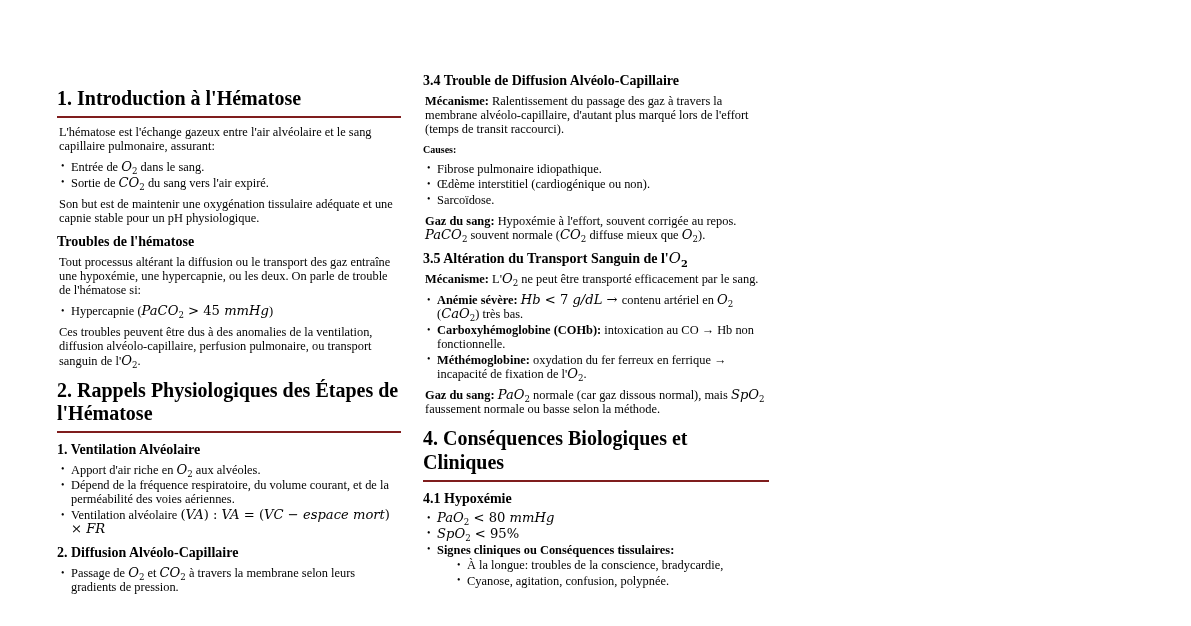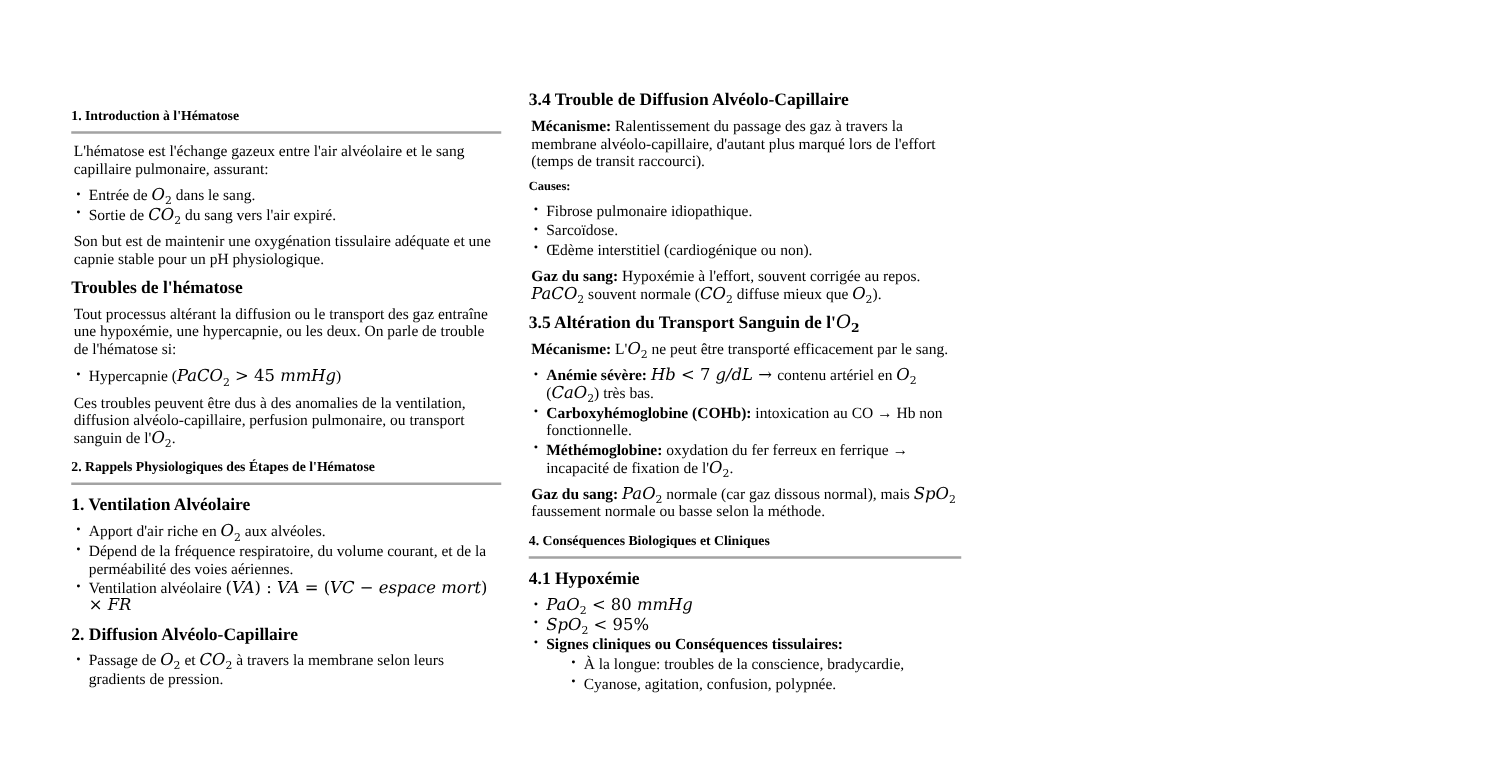--- a/index.html
+++ b/index.html
@@ -11,23 +11,23 @@
     font-family:"Liberation Serif",serif;
     color:#000000;
     font-size:12.4px;
     line-height:1.14;
   }
   .col{position:absolute;}
   .col-left{left:57px;top:87px;width:344px;}
   .col-right{left:423px;top:73px;width:346px;}
 
   h2{
-    font-size:11px;line-height:1.18;font-weight:bold;
+    font-size:20px;line-height:1.18;font-weight:bold;
     margin:11px 0 7px;padding-bottom:5px;
-    border-bottom:2px solid #a3a3a3;
+    border-bottom:2px solid #7f1d1d;
   }
   .col h2:first-child{margin-top:0;}
   h3{font-size:14px;line-height:1.2;font-weight:bold;margin:9px 0 4px;}
   .col h3:first-child{margin-top:0;}
   p{margin:0 2px 7px;}
   p.label{font-weight:bold;font-size:10px;margin:8px 0 6px;}
   ul{list-style:none;margin:0 0 7px;padding:0;}
   li{position:relative;padding-left:14px;margin:1.5px 0;}
   li::before{
     content:"•";
@@ -74,22 +74,22 @@
       <li><span>Passage de </span><span class="seg-m">O</span><sub class="seg-sub">2</sub><span> et </span><span class="seg-m">CO</span><sub class="seg-sub">2</sub><span> à travers la membrane selon leurs gradients de pression.</span></li>
     </ul>
   </div>
 
   <div class="col col-right">
     <h3>3.4 Trouble de Diffusion Alvéolo-Capillaire</h3>
     <p><span class="seg-b">Mécanisme:</span><span> Ralentissement du passage des gaz à travers la membrane alvéolo-capillaire, d'autant plus marqué lors de l'effort (temps de transit raccourci).</span></p>
     <p class="label">Causes:</p>
     <ul>
       <li><span>Fibrose pulmonaire idiopathique.</span></li>
+      <li><span>Œdème interstitiel (cardiogénique ou non).</span></li>
       <li><span>Sarcoïdose.</span></li>
-      <li><span>Œdème interstitiel (cardiogénique ou non).</span></li>
     </ul>
     <p><span class="seg-b">Gaz du sang:</span><span> Hypoxémie à l'effort, souvent corrigée au repos. </span><span class="seg-m">PaCO</span><sub class="seg-sub">2</sub><span> souvent normale (</span><span class="seg-m">CO</span><sub class="seg-sub">2</sub><span> diffuse mieux que </span><span class="seg-m">O</span><sub class="seg-sub">2</sub><span>).</span></p>
     <h3><span>3.5 Altération du Transport Sanguin de l'</span><span class="seg-m">O</span><sub class="seg-sub">2</sub></h3>
     <p><span class="seg-b">Mécanisme:</span><span> L'</span><span class="seg-m">O</span><sub class="seg-sub">2</sub><span> ne peut être transporté efficacement par le sang.</span></p>
     <ul>
       <li><span class="seg-b">Anémie sévère:</span><span> </span><span class="seg-m">Hb</span><span class="seg-mn"> &lt; 7 </span><span class="seg-m">g/dL</span><span class="seg-mn"> → </span><span>contenu artériel en </span><span class="seg-m">O</span><sub class="seg-sub">2</sub><span> (</span><span class="seg-m">CaO</span><sub class="seg-sub">2</sub><span>) très bas.</span></li>
       <li><span class="seg-b">Carboxyhémoglobine (COHb):</span><span> intoxication au CO → Hb non fonctionnelle.</span></li>
       <li><span class="seg-b">Méthémoglobine:</span><span> oxydation du fer ferreux en ferrique → incapacité de fixation de l'</span><span class="seg-m">O</span><sub class="seg-sub">2</sub><span>.</span></li>
     </ul>
     <p><span class="seg-b">Gaz du sang:</span><span> </span><span class="seg-m">PaO</span><sub class="seg-sub">2</sub><span> normale (car gaz dissous normal), mais </span><span class="seg-m">SpO</span><sub class="seg-sub">2</sub><span> faussement normale ou basse selon la méthode.</span></p>

